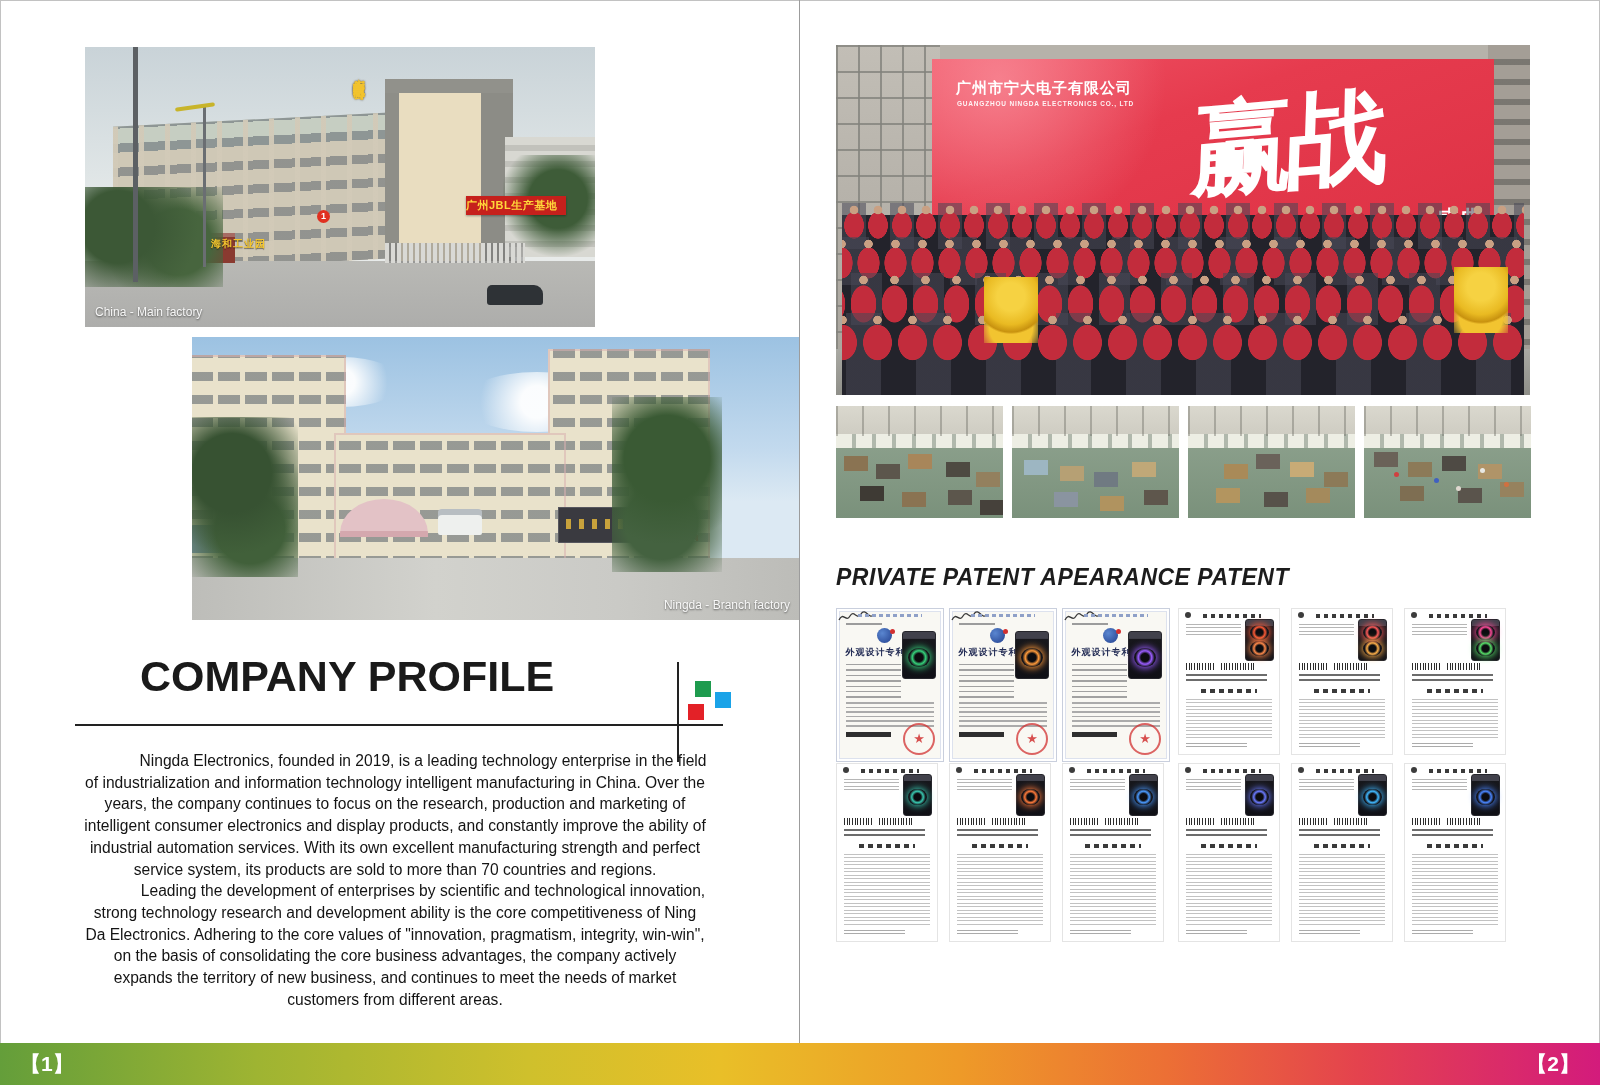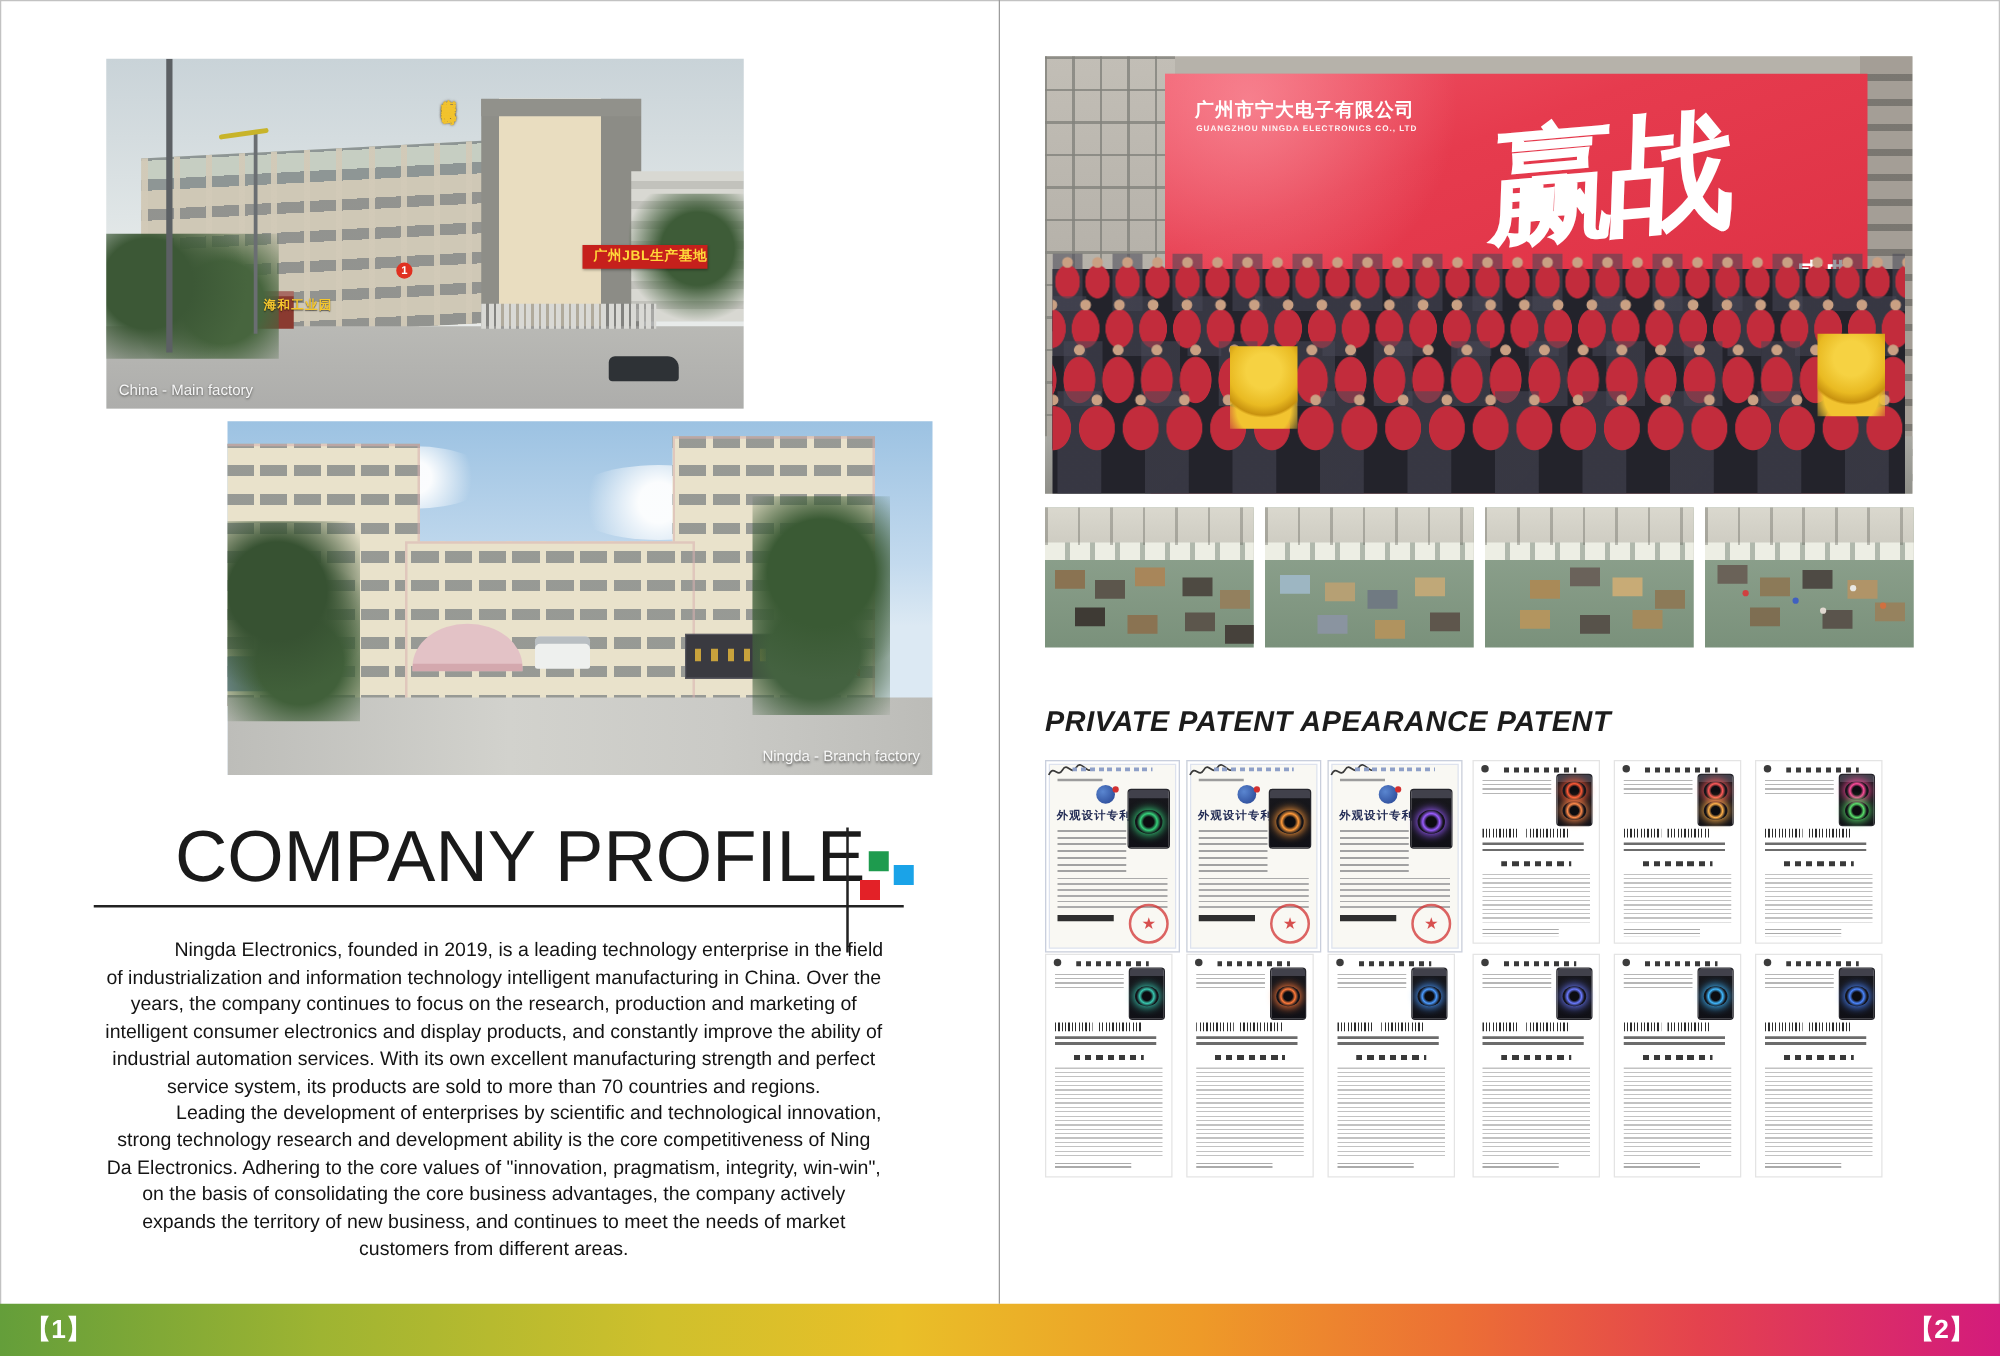--- a/index.html
+++ b/index.html
@@ -41,30 +41,30 @@
   .pm-tree2{left:418px;top:108px;width:100px;height:110px;
     background:radial-gradient(circle at 55% 40%,#3e5c38 34%,rgba(62,92,56,0) 68%);}
   .pm-road{left:0;bottom:0;width:100%;height:66px;background:linear-gradient(#b9b9b5,#adadab);}
   .pm-gate{left:300px;top:196px;width:140px;height:20px;
     background:repeating-linear-gradient(90deg,#d9d9d5 0 4px,rgba(120,120,120,.5) 4px 6px);}
   .pm-truck{left:92px;top:186px;width:58px;height:30px;background:#8a3a30;box-shadow:inset 0 4px 0 rgba(255,255,255,.25);}
   .pm-car{left:402px;top:238px;width:56px;height:20px;background:#2e3236;border-radius:5px 9px 3px 3px;}
   .v-sign{left:262px;top:22px;height:152px;width:20px;writing-mode:vertical-rl;text-orientation:upright;
     color:#f2c32e;font-size:12px;font-weight:700;letter-spacing:1px;text-shadow:0 0 2px rgba(60,40,0,.6);}
   .jbl-banner{left:381px;top:149px;width:100px;height:19px;background:#c6201c;color:#ffd83a;
-    font-size:11px;font-weight:700;text-align:right;line-height:19px;letter-spacing:.5px;
+    font-size:11px;font-weight:700;text-align:left;line-height:19px;letter-spacing:.5px;
     box-shadow:0 1px 2px rgba(0,0,0,.35);}
   .gate-sign{left:126px;top:190px;width:64px;height:14px;color:#f5c72e;font-size:10px;font-weight:700;
     letter-spacing:1px;text-shadow:0 1px 1px rgba(0,0,0,.6);}
   .badge-1{left:232px;top:163px;width:13px;height:13px;border-radius:50%;background:#e03020;color:#fff;
     font-size:9px;font-weight:700;text-align:center;line-height:13px;}
   .cap-left{left:10px;bottom:8px;}
   
-  .photo-branch{left:182px;top:337px;width:564px;height:283px;
-    background:linear-gradient(#9cc2e2 0%,#c3daee 40%,#dcE9f3 58%);}
+  .photo-branch{left:192px;top:337px;width:564px;height:283px;
+    background:linear-gradient(#9cc2e2 0%,#c3daee 40%,#dcE9f3 58%);padding-left:44px;}
   .pb-cloud{border-radius:50%;background:radial-gradient(circle,rgba(255,255,255,.95) 20%,rgba(255,255,255,0) 70%);}
   .pb-wingL{left:-6px;top:18px;width:160px;height:210px;}
   .pb-wingR{left:356px;top:12px;width:162px;height:216px;}
   .pb-center{left:142px;top:96px;width:232px;height:132px;}
   .pb-wall{background:
       repeating-linear-gradient(90deg,rgba(233,226,203,1) 0 5px,transparent 5px 27px),
       repeating-linear-gradient(0deg,rgba(84,94,104,.55) 0 9px,transparent 9px 23px),
       #e9e2cb;
     box-shadow:inset 0 0 0 2px rgba(216,176,176,.55);}
   .pb-tree1{left:-14px;top:80px;width:120px;height:160px;
@@ -81,21 +81,21 @@
     box-shadow:inset 0 0 0 1px #56565e;}
   .pb-sign::after{content:"";position:absolute;left:8px;top:12px;right:8px;height:10px;
     background:repeating-linear-gradient(90deg,#c8a23c 0 5px,transparent 5px 13px);}
   .pb-barrier{left:476px;top:178px;width:30px;height:26px;
     background:repeating-linear-gradient(45deg,#cf3026 0 5px,#f2f2ee 5px 10px);}
   .pb-van{left:246px;top:172px;width:44px;height:26px;background:#eef0ee;border-radius:4px 4px 2px 2px;
     box-shadow:inset 0 6px 0 rgba(130,140,150,.5);}
   .pb-car{left:-4px;top:188px;width:62px;height:28px;background:#7e96aa;border-radius:6px 10px 3px 3px;}
   .cap-right{right:10px;bottom:8px;}
   
-  .page-title{position:absolute;left:140px;top:652px;margin:0;font-size:58px;font-weight:400;
+  .page-title{position:absolute;left:140px;top:652px;margin:0;font-size:43px;font-weight:700;
     color:#1a1a1a;letter-spacing:0;}
   .h-rule{left:75px;top:724px;width:648px;height:2px;background:#222;}
   .v-rule{left:677px;top:662px;width:2px;height:100px;background:#222;}
   .sq{position:absolute;width:16px;height:16px;}
   
   .body-text{position:absolute;left:83px;top:750px;width:624px;font-size:15.6px;line-height:21.7px;color:#141414;}
   .body-text p{margin:0;text-indent:56px;text-align:center;}
   
   .group-photo{left:836px;top:45px;width:694px;height:350px;background:#b6b2aa;}
   .gp-scaffold{left:0;top:0;width:104px;height:340px;

